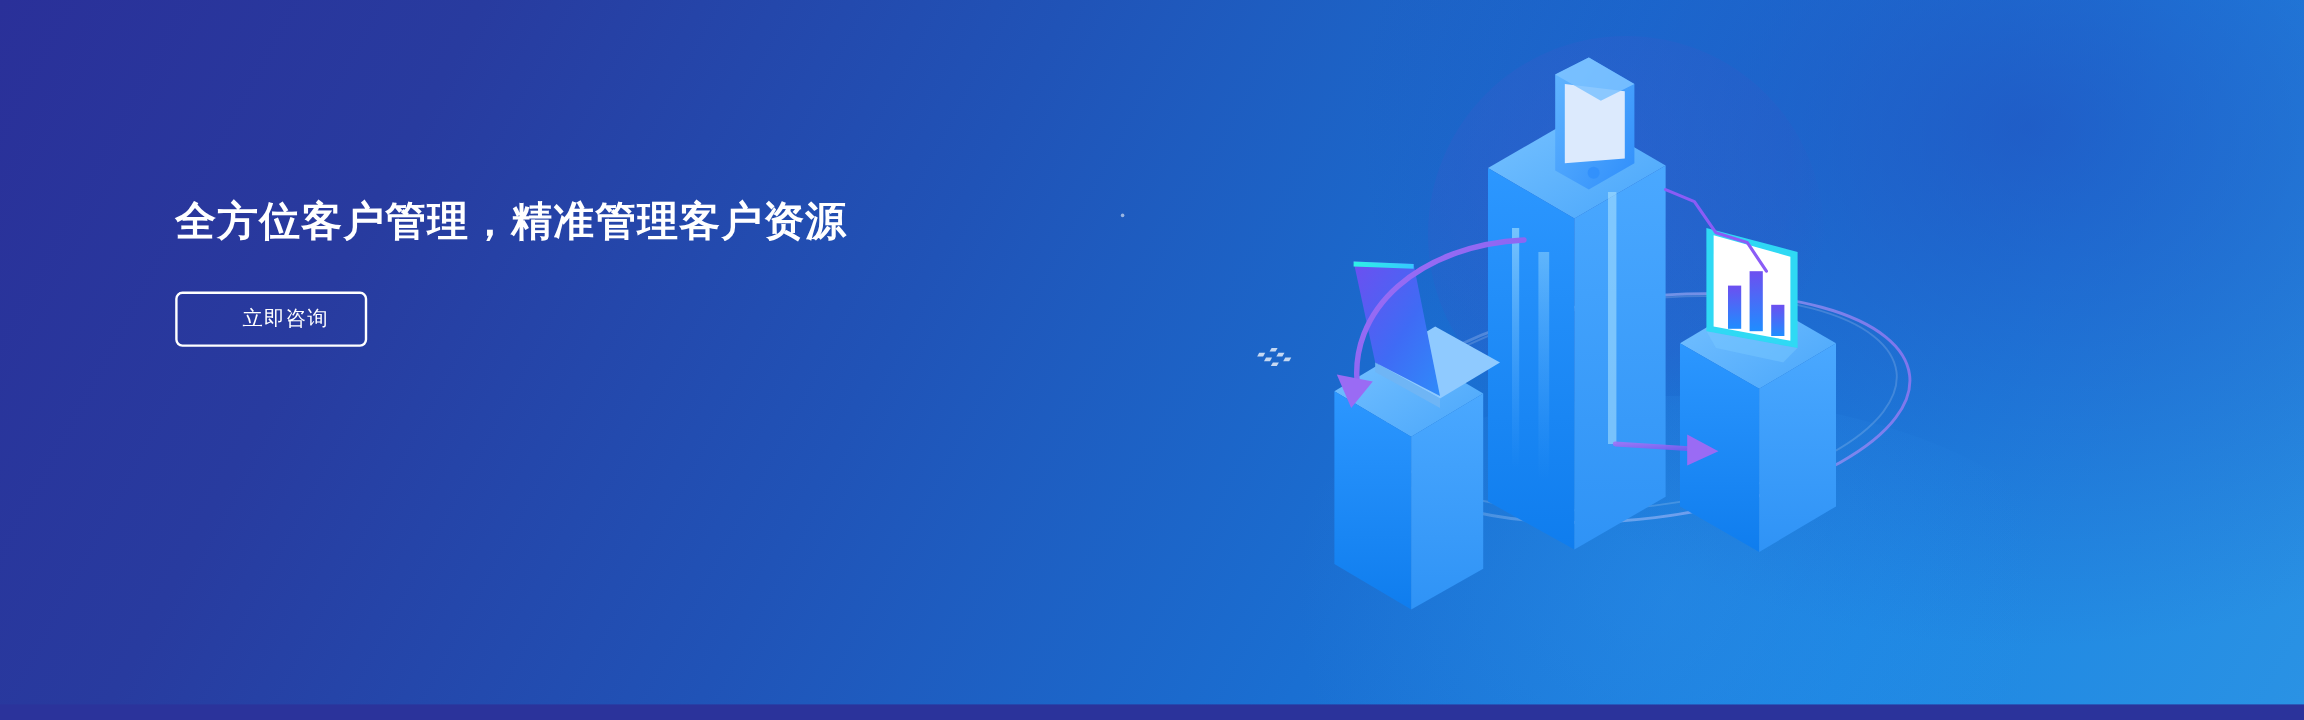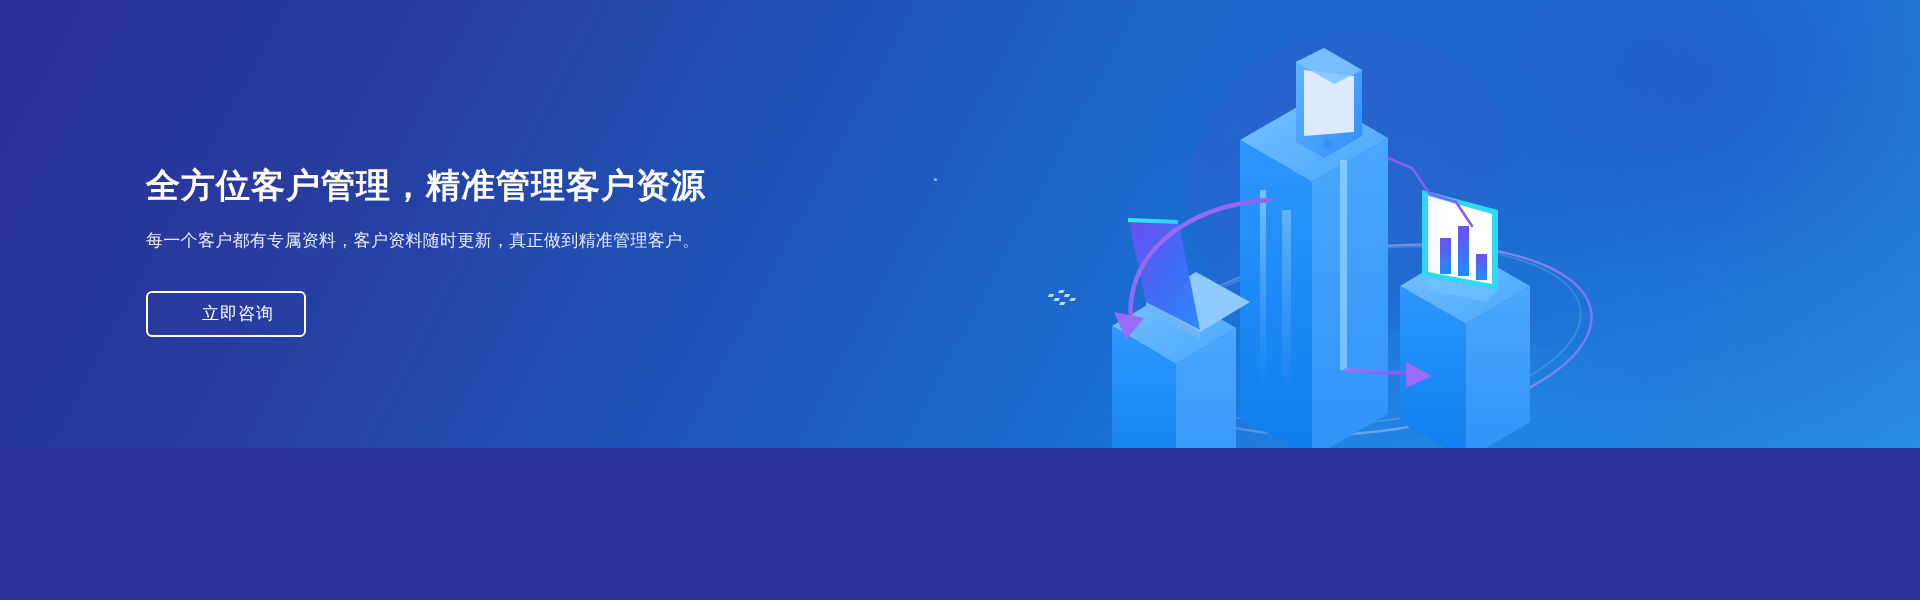--- a/index.html
+++ b/index.html
@@ -5,21 +5,21 @@
   * { margin:0; padding:0; box-sizing:border-box; }
   html, body { width:1920px; height:600px; overflow:hidden; }
   body {
     font-family:"Liberation Sans", sans-serif;
     background:#2b339b;
   }
 
   
   .banner {
     position:relative;
-    width:1920px; height:448px;
+    width:1920px; height:587px;
     overflow:hidden;
     background:
       radial-gradient(900px 700px at 88% 18%, rgba(34,64,180,.55) 0%, rgba(34,64,180,0) 62%),
       linear-gradient(118deg, #2a3099 0%, #283b9f 18%, #2053b7 40%, #1a6fd2 62%, #1d86e2 82%, #2a92e4 100%);
   }
 
   
   .bg-circle {
     position:absolute;
     left:1190px; top:30px;
@@ -93,21 +93,20 @@
 
 <div class="banner">
 
   <div class="bg-circle"></div>
   <div class="bg-glow"></div>
   <div class="tiny-dot"></div>
 
   <div class="copy">
     <h1 class="headline">全方位客户管理，精准管理客户资源</h1>
 
-    <p class="subtitle">每一个客户都有专属资料，客户资料随时更新，真正做到精准管理客户。</p>
 
     <button class="cta">立即咨询</button>
   </div>
 
   <div class="illus">
     <svg viewBox="0 0 540 520" xmlns="http://www.w3.org/2000/svg">
       <defs>
         <linearGradient id="gPillarFront" x1="0" y1="0" x2="0" y2="1">
           <stop offset="0%" stop-color="#2c97ff"></stop>
           <stop offset="100%" stop-color="#0f7dee"></stop>

